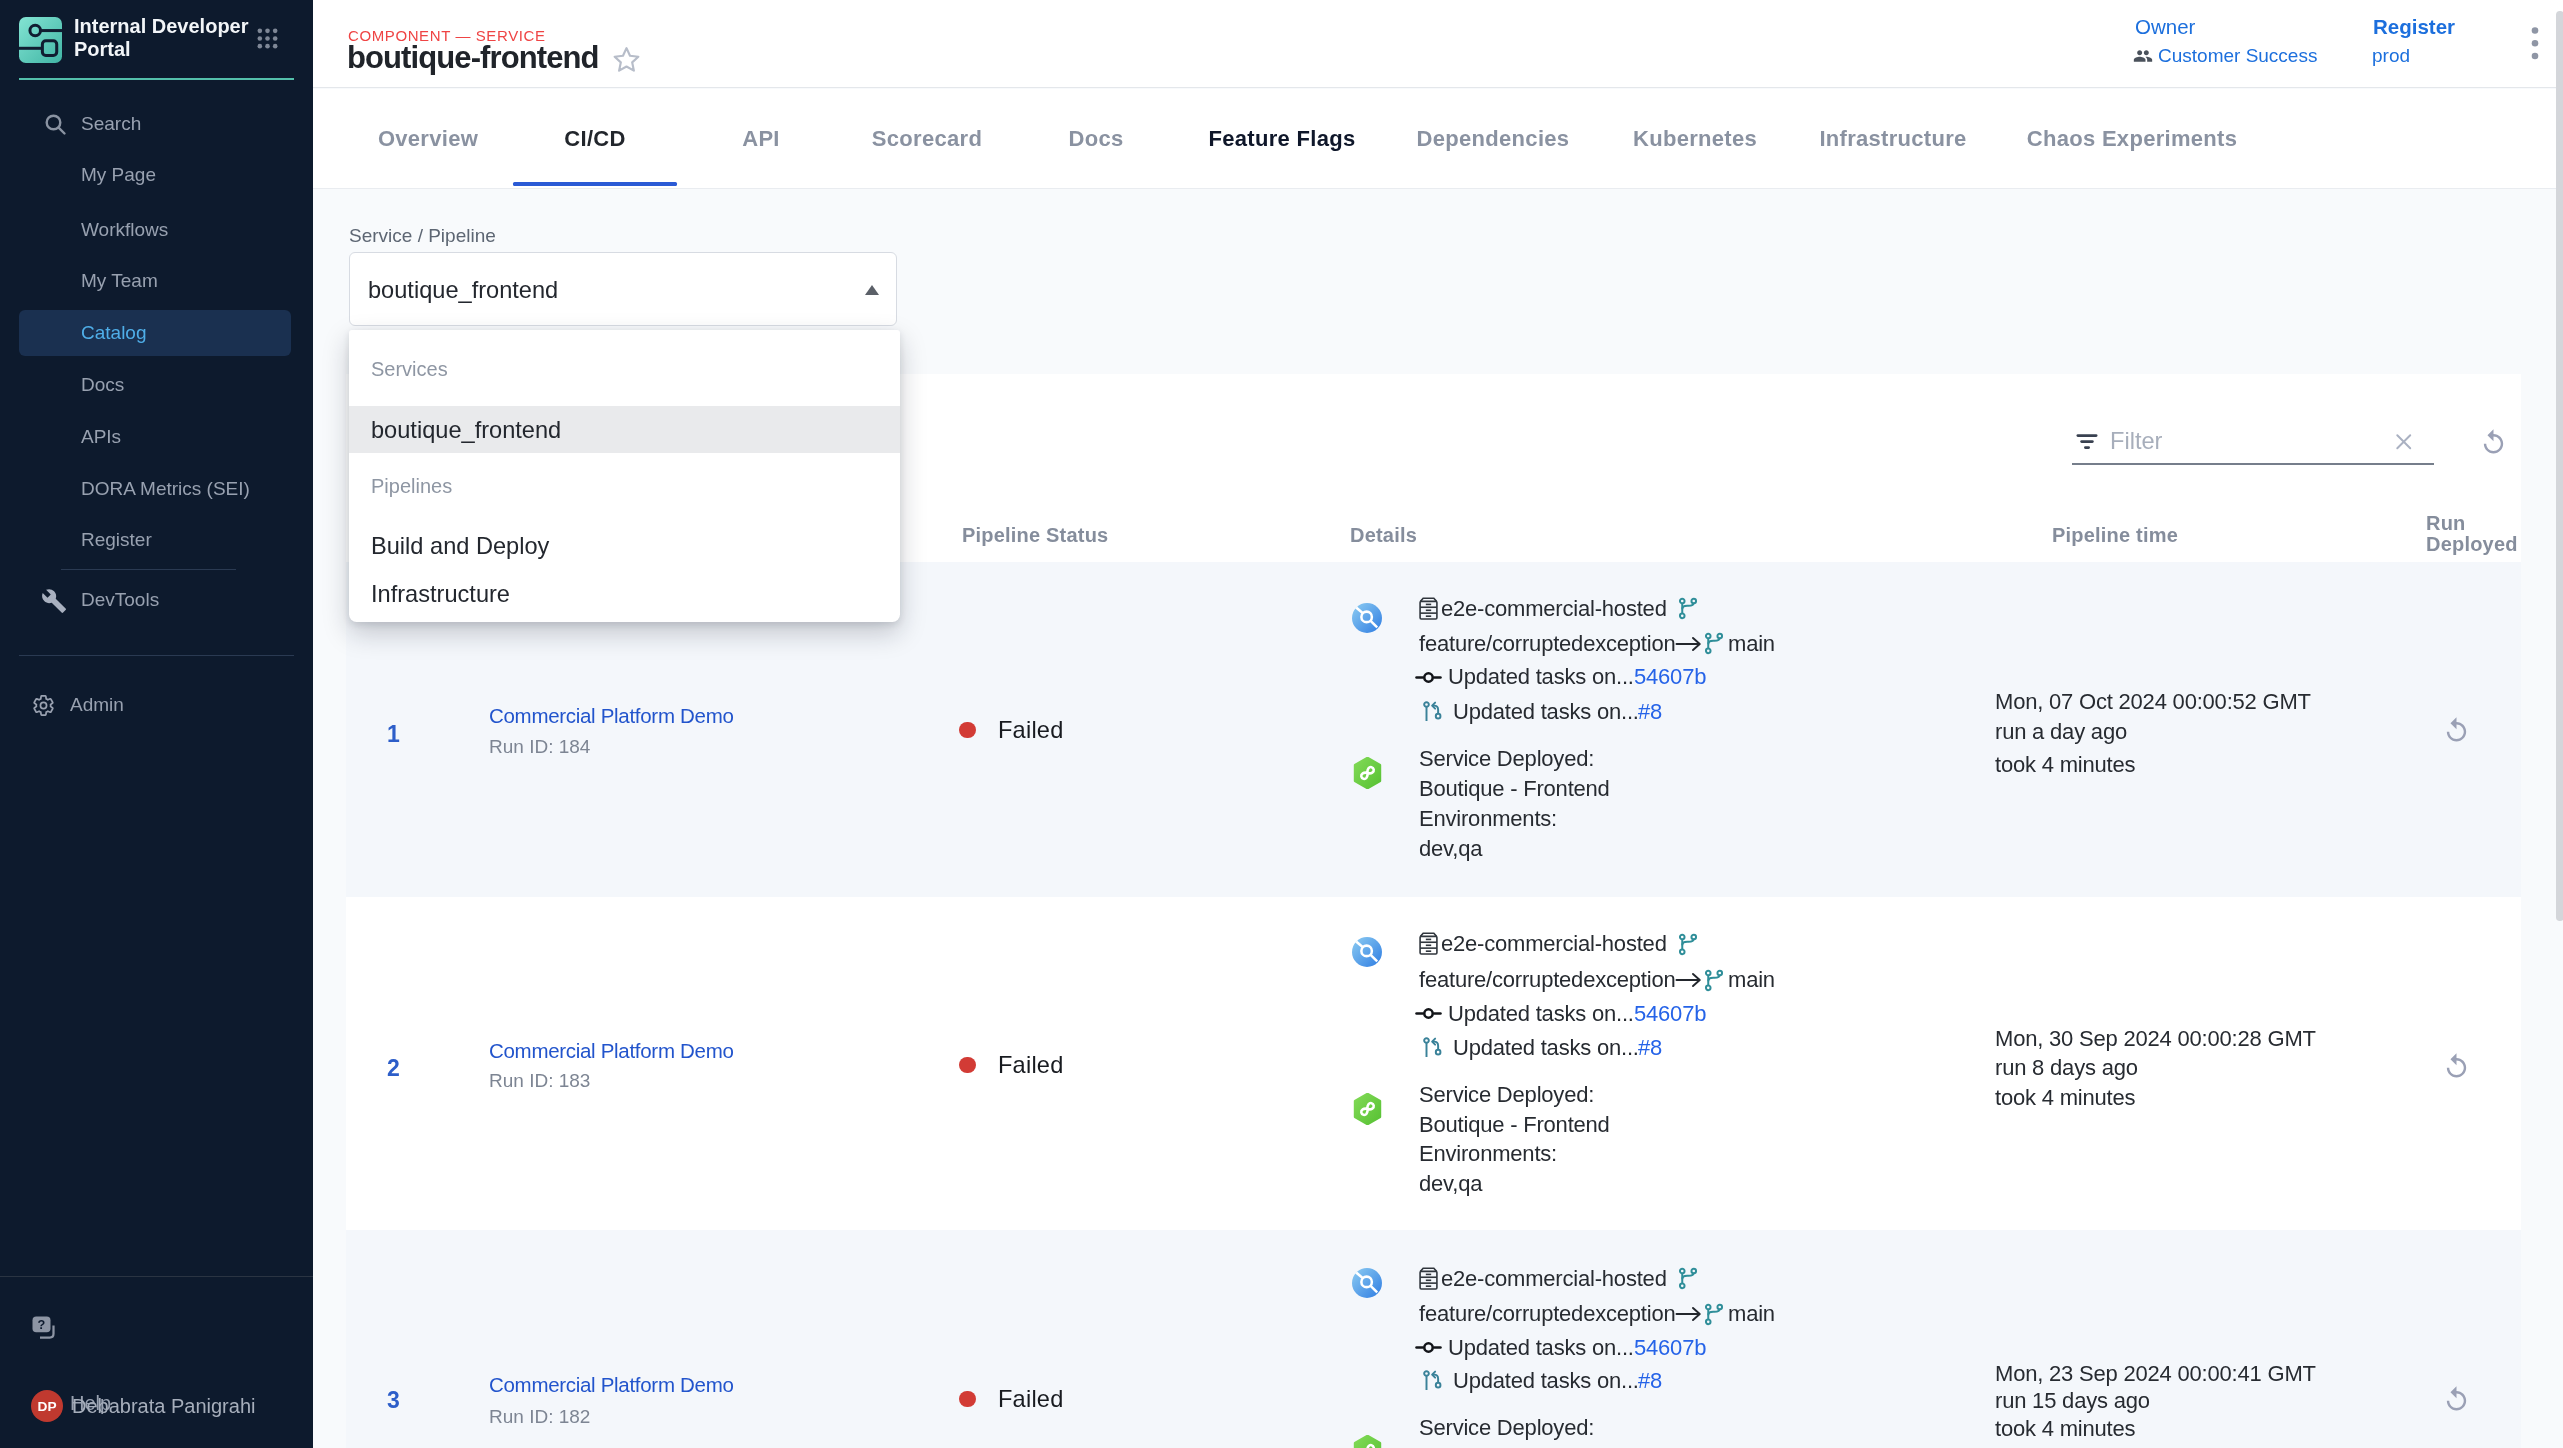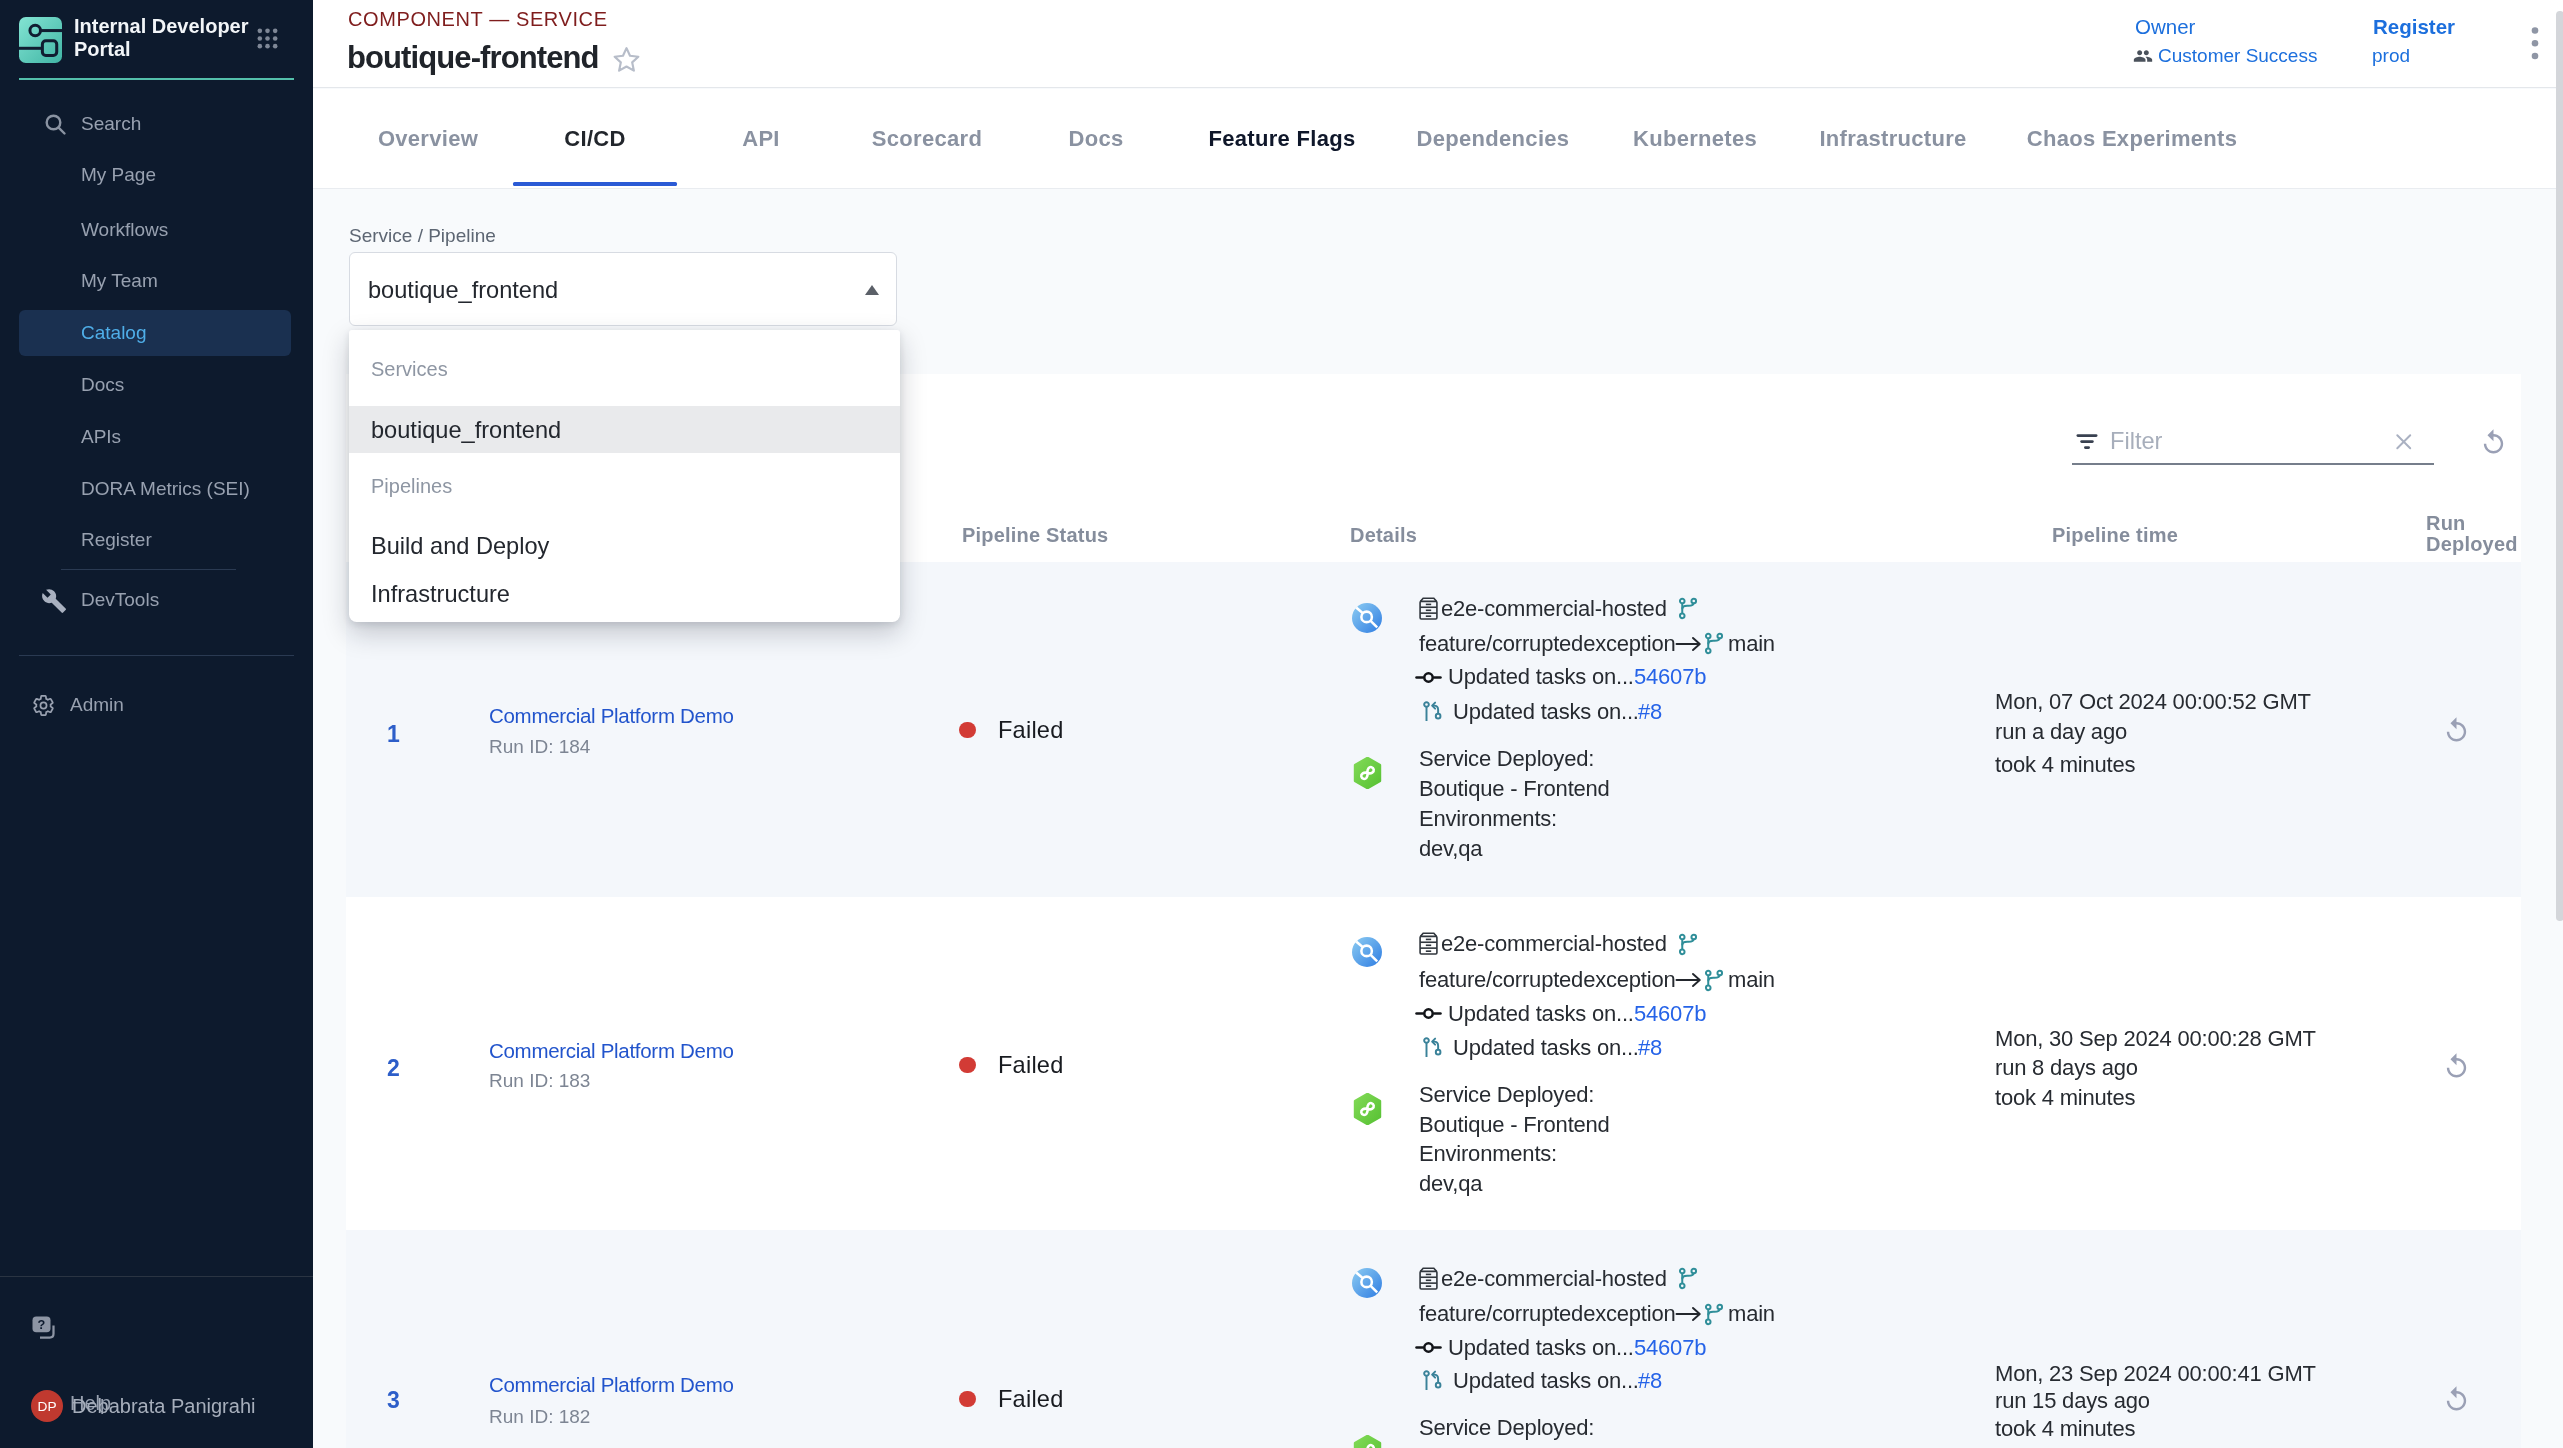--- a/index.html
+++ b/index.html
@@ -16,21 +16,21 @@
 .dlink{position:absolute;font-size:22px;color:#2563e8;transform:translateY(-50%);letter-spacing:-0.2px}
 .th{position:absolute;font-size:20px;font-weight:700;color:#858d9c;transform:translateY(-50%);letter-spacing:0.2px}
 .tab{position:absolute;font-size:22px;font-weight:700;color:#8a92a1;transform:translate(-50%,-50%);top:139px;letter-spacing:0.3px;white-space:nowrap}
 </style></head><body>
 <div id="root">
 
 <div class="abs" style="left:313px;top:0;width:2250px;height:88px;background:#fff;border-bottom:0.8px solid #e4e7eb"></div>
 <div class="abs" style="left:313px;top:89px;width:2250px;height:100px;background:#fff;border-bottom:0.8px solid #e9ecf0"></div>
 <div class="abs" style="left:346px;top:374px;width:2175px;height:1075px;background:#fff"></div>
 
-<div class="abs" style="left:348px;top:8px;font-size:20px;color:#7f1d1d;letter-spacing:0.6px">COMPONENT — SERVICE</div>
+<div class="abs" style="left:348px;top:27px;font-size:15px;color:#ef4444;letter-spacing:0.6px">COMPONENT — SERVICE</div>
 <div class="abs" style="left:347px;top:40px;font-size:31px;font-weight:700;color:#20242a;letter-spacing:-0.9px">boutique-frontend</div>
 <svg class="abs" style="left:612px;top:45px" width="29" height="29" viewBox="0 0 24 24">
       <path d="M12 2.6 L14.9 8.9 L21.8 9.7 L16.7 14.4 L18.1 21.2 L12 17.8 L5.9 21.2 L7.3 14.4 L2.2 9.7 L9.1 8.9 Z" fill="none" stroke="#b7bdc9" stroke-width="1.8" stroke-linejoin="round"></path>
     </svg>
 <div class="abs" style="left:2135px;top:15px;font-size:20.5px;font-weight:400;color:#1c6fdd">Owner</div>
 <svg class="abs" style="left:2133px;top:46px" width="20" height="20" viewBox="0 0 24 24">
       <path fill="#4a515b" d="M16 11c1.66 0 2.99-1.34 2.99-3S17.66 5 16 5c-1.66 0-3 1.34-3 3s1.34 3 3 3zm-8 0c1.66 0 2.99-1.34 2.99-3S9.66 5 8 5C6.34 5 5 6.34 5 8s1.34 3 3 3zm0 2c-2.33 0-7 1.17-7 3.5V19h14v-2.5c0-2.33-4.67-3.5-7-3.5zm8 0c-.29 0-.62.02-.97.05 1.16.84 1.97 1.97 1.97 3.45V19h6v-2.5c0-2.33-4.67-3.5-7-3.5z"></path>
     </svg>
 <div class="abs" style="left:2158px;top:45px;font-size:19px;color:#1c6fdd">Customer Success</div>
 <div class="abs" style="left:2373px;top:15px;font-size:20.5px;font-weight:700;color:#1c6fdd">Register</div>
@@ -450,17 +450,17 @@
     </svg>
 <div class="abs" style="left:70px;top:705px;font-size:19px;color:#98a1b0;transform:translateY(-50%)">Admin</div>
 <div class="abs" style="left:0;top:1276px;width:313px;height:0.8px;background:#2a3442"></div>
 <svg class="abs" style="left:31px;top:1315px" width="27" height="27" viewBox="0 0 36 36">
 <rect x="2" y="2" width="24" height="21" rx="5" fill="#8d95a4"></rect>
 <text x="14" y="19" font-size="17" font-weight="bold" fill="#0d1a2d" text-anchor="middle">?</text>
 <path d="M30 14 V 25 C 30 28 28 30 25 30 H 12" fill="none" stroke="#8d95a4" stroke-width="3"></path>
 </svg>
 <div class="abs" style="left:70px;top:1403px;font-size:20px;color:#98a1b0;transform:translateY(-50%)">Help</div>
 <div class="abs" style="left:31px;top:1390px;width:32px;height:32px;border-radius:50%;background:#c0392f"></div>
-<div class="abs" style="left:47px;top:1406px;font-size:13.7px;font-weight:400;color:#fff;transform:translate(-50%,-50%)">DP</div>
+<div class="abs" style="left:47px;top:1406px;font-size:13.7px;font-weight:700;color:#fff;transform:translate(-50%,-50%)">DP</div>
 <div class="abs" style="left:72px;top:1406px;font-size:20px;color:#a6aebb;transform:translateY(-50%)">Debabrata Panigrahi</div>
 
 <div class="abs" style="left:2556px;top:10.7px;width:7.6px;height:910px;background:#d4d6da;border-radius:3.8px"></div>
 </div>
 
 </body></html>

